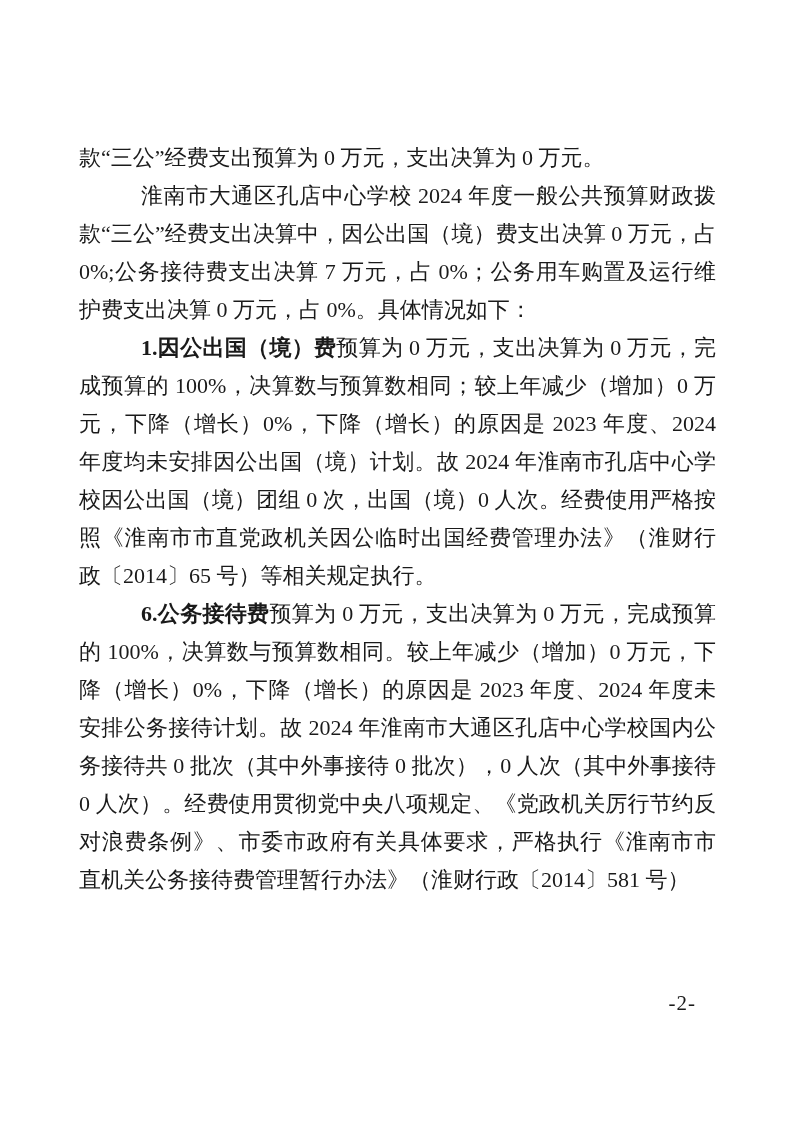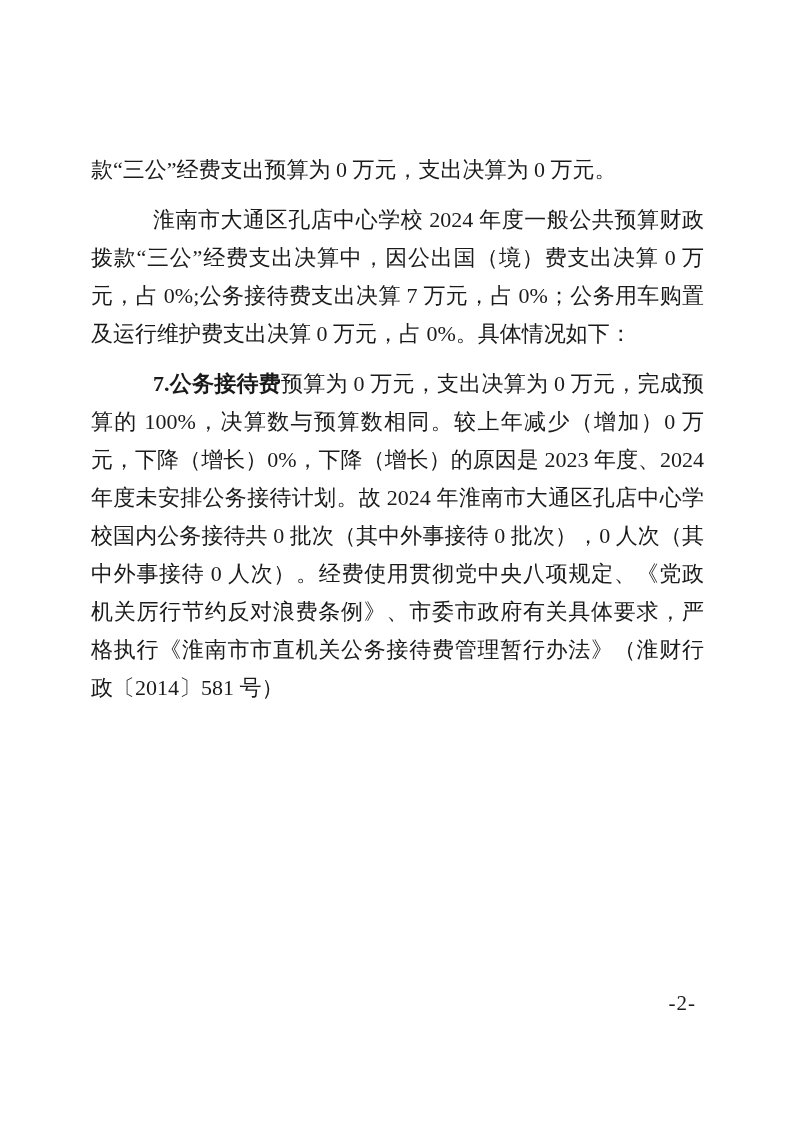--- a/index.html
+++ b/index.html
@@ -20,21 +20,21 @@
     position: absolute;
     left: 79px;
     top: 139px;
     width: 637px;
     font-size: 22px;
     line-height: 38px;
     text-align: justify;
     text-justify: inter-ideograph;
   }
   .para {
-    margin: 12px;
+    margin: 0;
     padding: 0;
   }
   .indent-heading {
     text-indent: 52px;
   }
   .indent-body {
     text-indent: 62px;
   }
   .bold {
     font-weight: 700;
@@ -57,18 +57,19 @@
     letter-spacing: 1px;
   }
 </style>
 </head>
 <body>
 
 <div class="page">
   <div class="body-text">
     <p class="para">款“三公”经费支出预算为 0 万元，支出决算为 0 万元。</p>
     <p class="para indent-body">淮南市大通区孔店中心学校 2024 年度一般公共预算财政拨款“三公”经费支出决算中，因公出国（境）费支出决算 0 万元，占 0%;公务接待费支出决算 7 万元，占 0%；公务用车购置及运行维护费支出决算 0 万元，占 0%。具体情况如下：</p>
-    <p class="para indent-body"><span class="bold">7.公务接待费</span><span>预算为 0 万元，支出决算为 0 万元，完成预算的 100%，决算数与预算数相同。较上年减少（增加）0 万元，下降（增长）0%，下降（增长）的原因是 2023 年度、2024 年度未安排公务接待计划。故 2024 年淮南市大通区孔店中心学校国内公务接待共 0 批次（其中外事接待 0 批次），0 人次（其中外事接待 0 人次）。经费使用贯彻党中央八项规定、《党政机关厉行节约反对浪费条例》、市委市政府有关具体要求，严格执行《淮南市市直机关公务接待费管理暂行办法》（淮财行政〔2014〕581 号）</span></p>
+    <p class="para indent-body"><span class="bold">1.因公出国（境）费</span><span>预算为 0 万元，支出决算为 0 万元，完成预算的 100%，决算数与预算数相同；较上年减少（增加）0 万元，下降（增长）0%，下降（增长）的原因是 2023 年度、2024 年度均未安排因公出国（境）计划。故 2024 年淮南市孔店中心学校因公出国（境）团组 0 次，出国（境）0 人次。经费使用严格按照《淮南市市直党政机关因公临时出国经费管理办法》（淮财行政〔2014〕65 号）等相关规定执行。</span></p>
+    <p class="para indent-body"><span class="bold">6.公务接待费</span><span>预算为 0 万元，支出决算为 0 万元，完成预算的 100%，决算数与预算数相同。较上年减少（增加）0 万元，下降（增长）0%，下降（增长）的原因是 2023 年度、2024 年度未安排公务接待计划。故 2024 年淮南市大通区孔店中心学校国内公务接待共 0 批次（其中外事接待 0 批次），0 人次（其中外事接待 0 人次）。经费使用贯彻党中央八项规定、《党政机关厉行节约反对浪费条例》、市委市政府有关具体要求，严格执行《淮南市市直机关公务接待费管理暂行办法》（淮财行政〔2014〕581 号）</span></p>
   </div>
   <div class="footer">
     <span class="footer-inner">-2-</span>
   </div>
 </div>
 
 </body></html>

